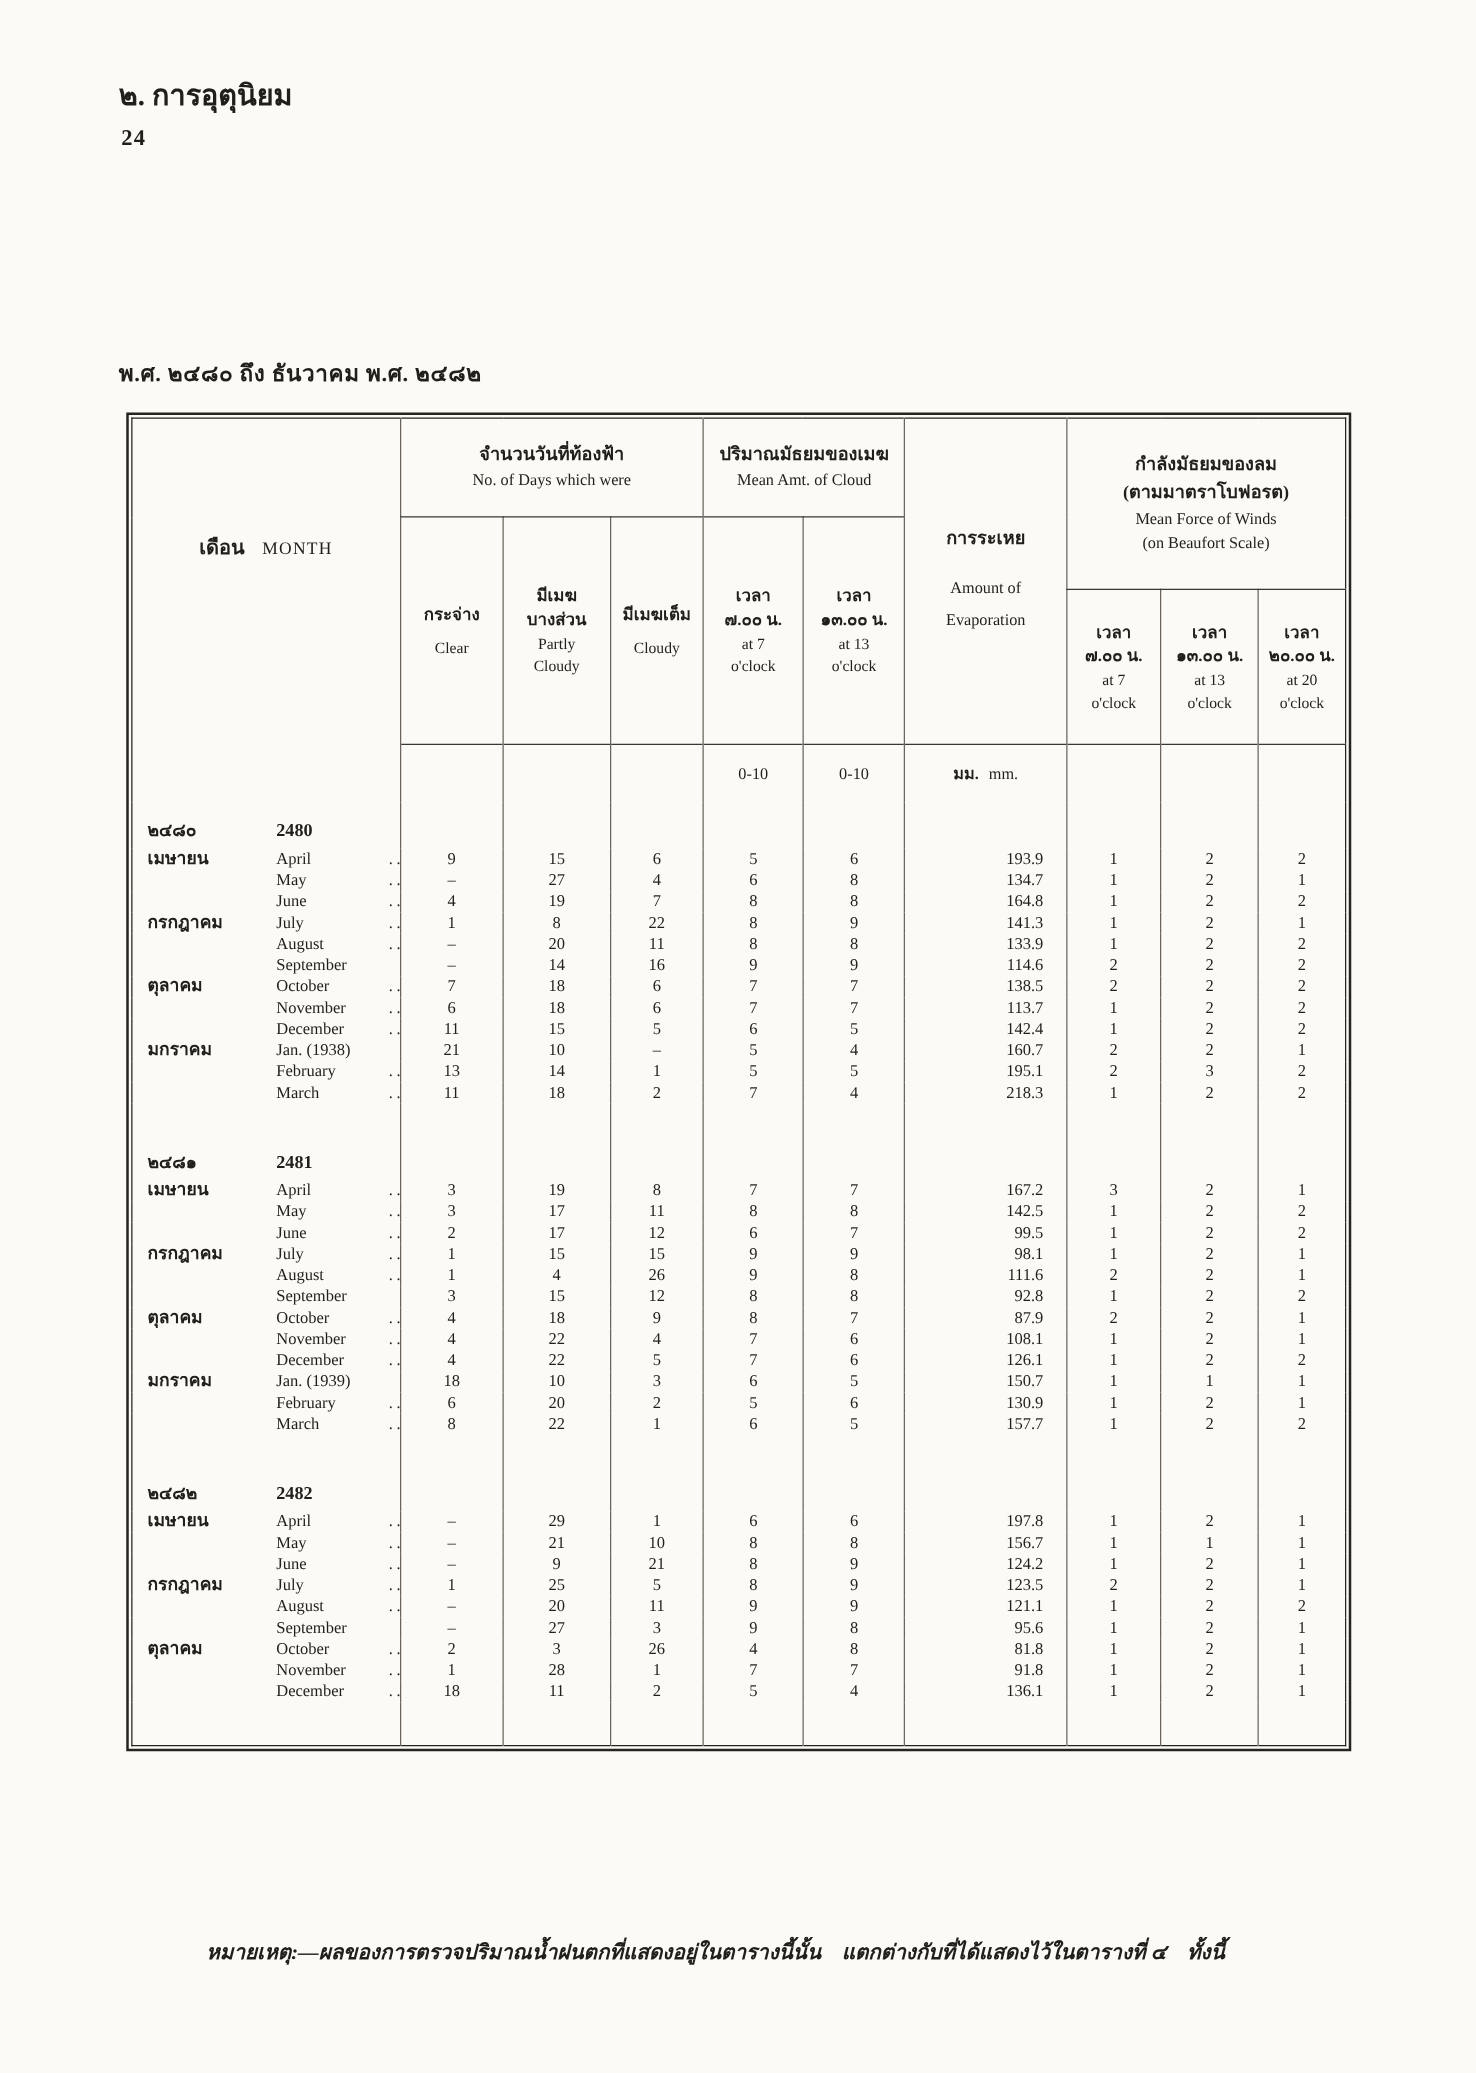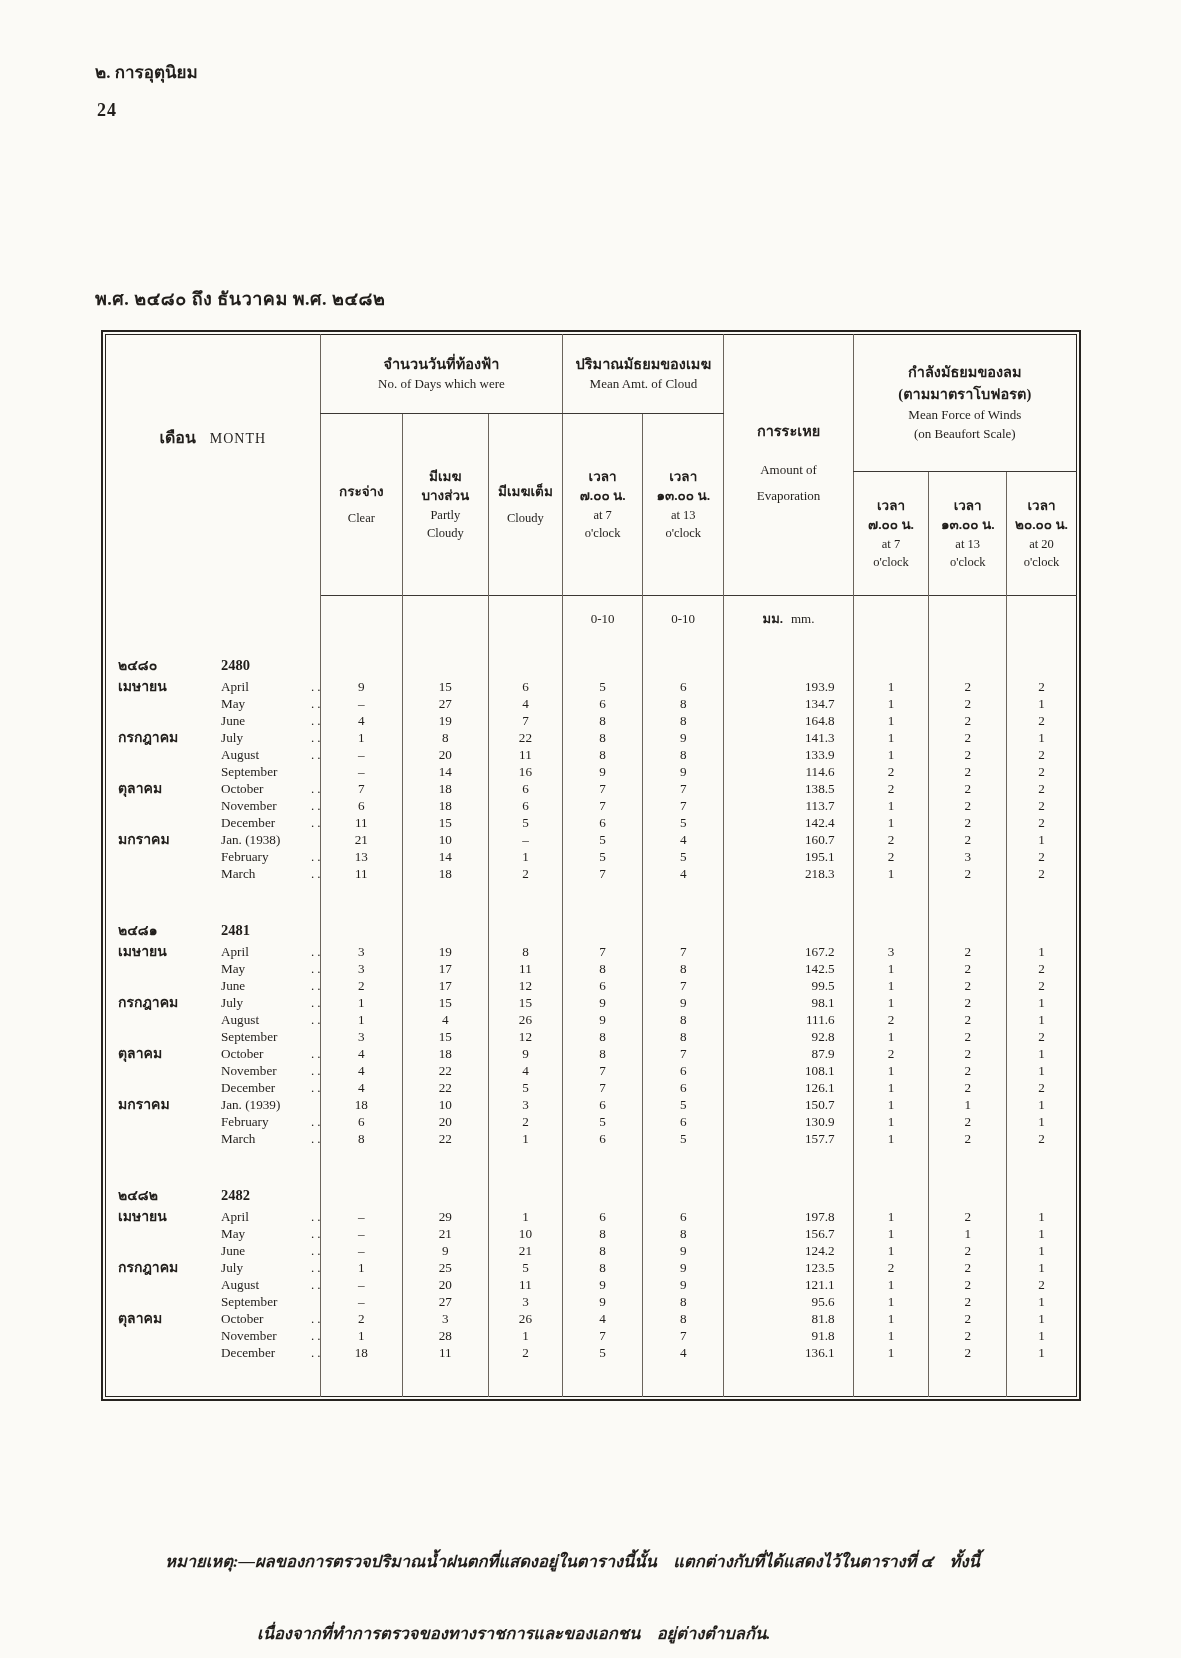--- a/index.html
+++ b/index.html
@@ -7,21 +7,21 @@
     width:1181px; height:1658px;
     background:#fbfaf6;
     font-family:"Liberation Serif", "DejaVu Serif", serif;
     color:#211e1b;
     position:relative;
     overflow:hidden;
   }
   .abs { position:absolute; }
 
   
-  .corner-thai { left:95px; top:58px; font-size:17px; font-weight:bold; }
+  .corner-thai { left:95px; top:58px; font-size:23px; font-weight:bold; }
   .page-num   { left:97px; top:100px; font-size:18px; font-weight:bold; letter-spacing:1px; }
 
   
   .title-block { top:178px; right:165px; text-align:right; }
   .title-thai  { font-size:24px; font-weight:bold; letter-spacing:0.5px; }
   .title-en    { font-size:21px; font-weight:bold; margin-top:8px; letter-spacing:0.3px; word-spacing:3px; }
   .subtitle    { left:95px; top:284px; font-size:18px; font-weight:bold; letter-spacing:0.5px; }
 
   
   .table-outer {
@@ -853,14 +853,13 @@
           <td class="bl"></td>
           <td class="bl"></td>
           <td class="bl"></td>
         </tr>
       </tbody>
 </table>
 </div>
 
 <div class="abs footnote">
   <div>หมายเหตุ:—ผลของการตรวจปริมาณน้ำฝนตกที่แสดงอยู่ในตารางนี้นั้น    แตกต่างกับที่ได้แสดงไว้ในตารางที่ ๔    ทั้งนี้</div>
-  <div class="fn2">เนื่องจากที่ทำการตรวจของทางราชการและของเอกชน    อยู่ต่างตำบลกัน.</div>
 </div>
 
 </body></html>

